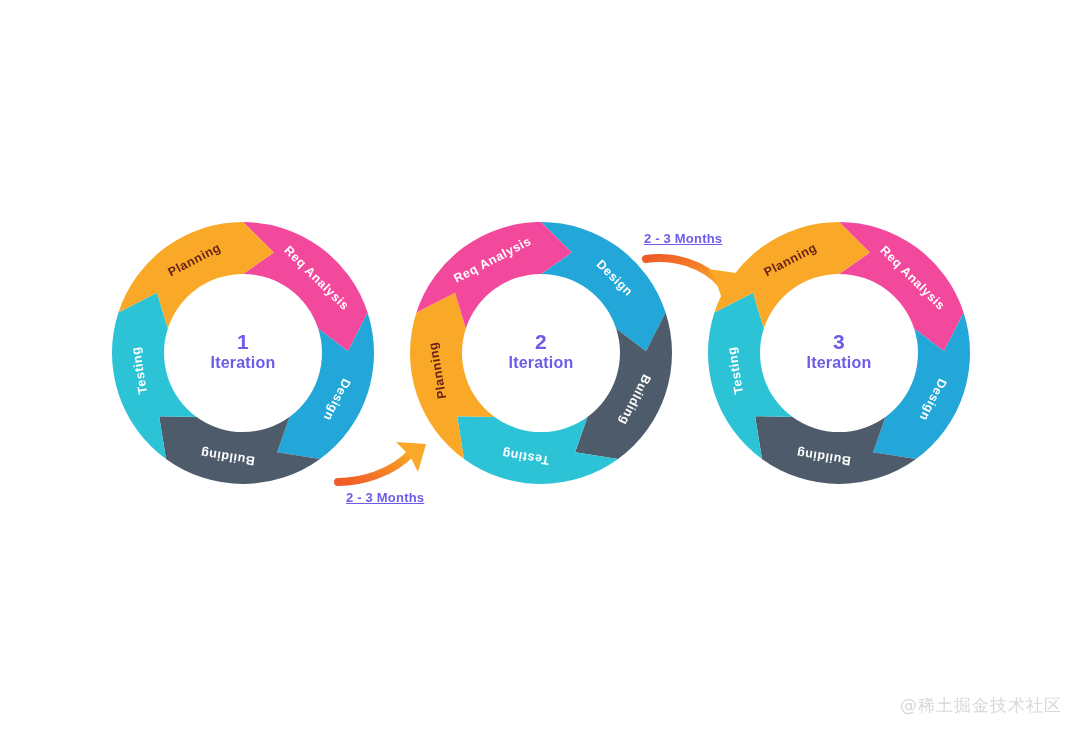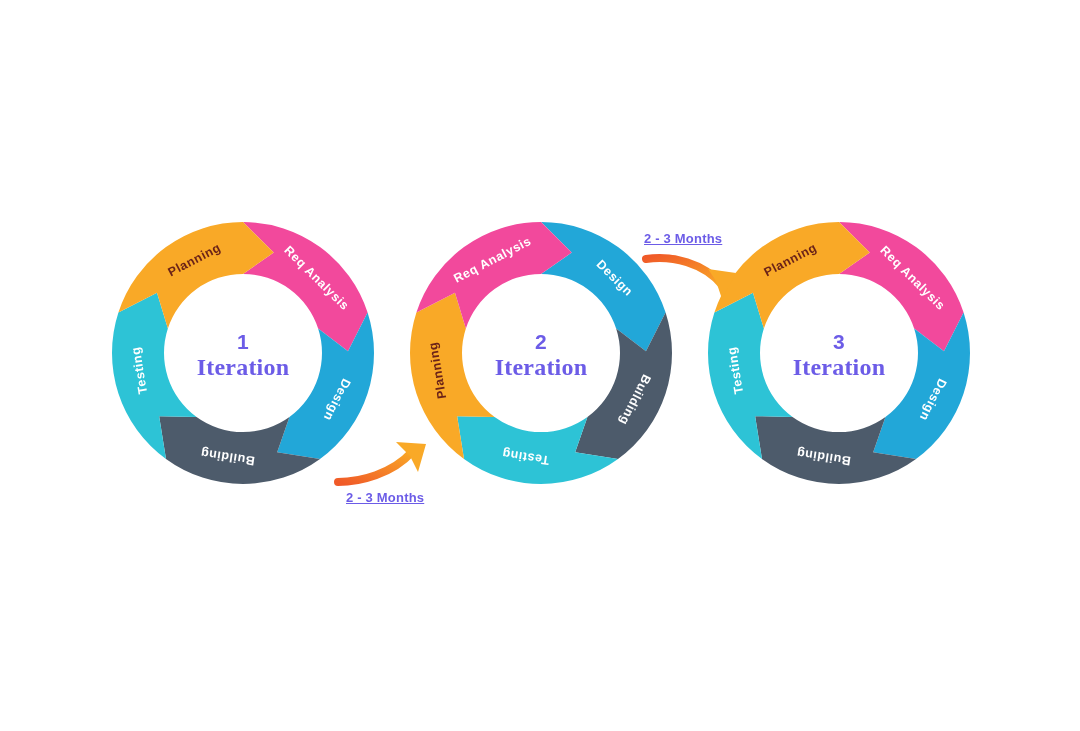--- a/index.html
+++ b/index.html
@@ -31,24 +31,23 @@
     user-select: none;
   }
   .center-num {
     display: block;
     font-size: 21px;
     font-weight: bold;
     letter-spacing: .5px;
   }
   .center-word {
     display: block;
-    font-size: 24px;
+    font-size: 16px;
     font-weight: bold;
     letter-spacing: .2px;
-    font-family: Liberation Serif, serif;
   }
   .arrow-group {
     position: absolute;
   }
   .arrow-label {
     position: absolute;
     color: #6c5ce7;
     font-size: 13px;
     font-weight: bold;
     white-space: nowrap;
@@ -161,13 +160,14 @@
         <linearGradient id="ag2" x1="0" y1="0" x2="1" y2="1">
           <stop offset="0%" stop-color="#f05a28"></stop>
           <stop offset="100%" stop-color="#f9a927"></stop>
         </linearGradient>
       </defs>
       <path d="M4,8 C30,4 62,12 80,34" stroke="url(#ag2)" stroke-width="8" fill="none" stroke-linecap="round"></path>
       <path d="M66,18 L94,22 L80,48 L74,30 Z" fill="#f9a927"></path>
     </svg>
   </div>
 
+  <div class="watermark">@稀土掘金技术社区</div>
 </div>
 
 </body></html>

